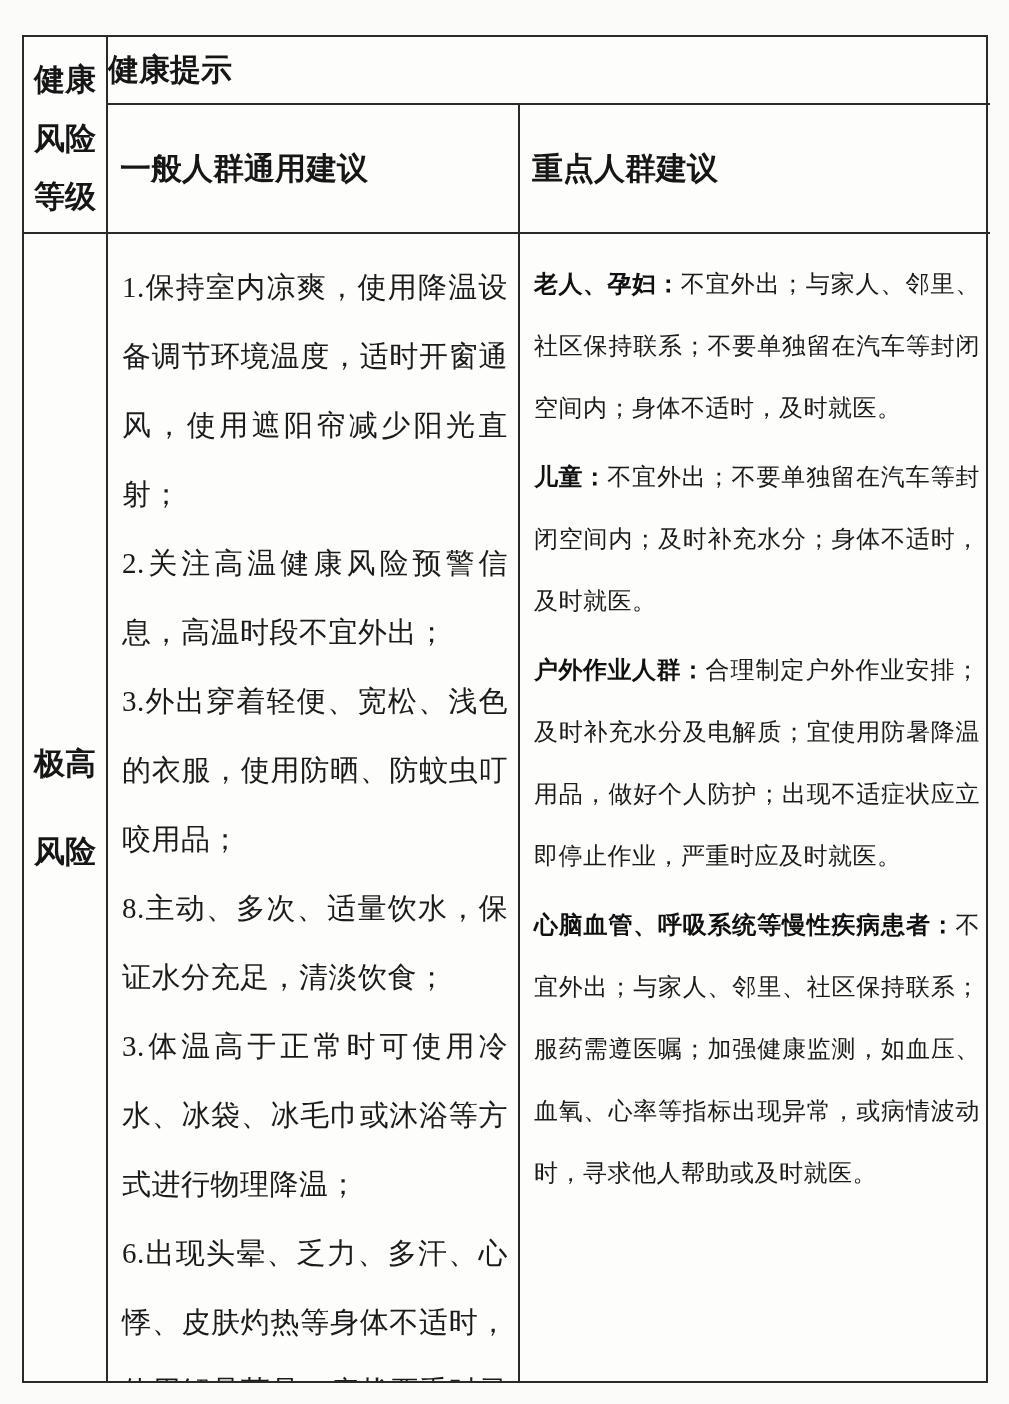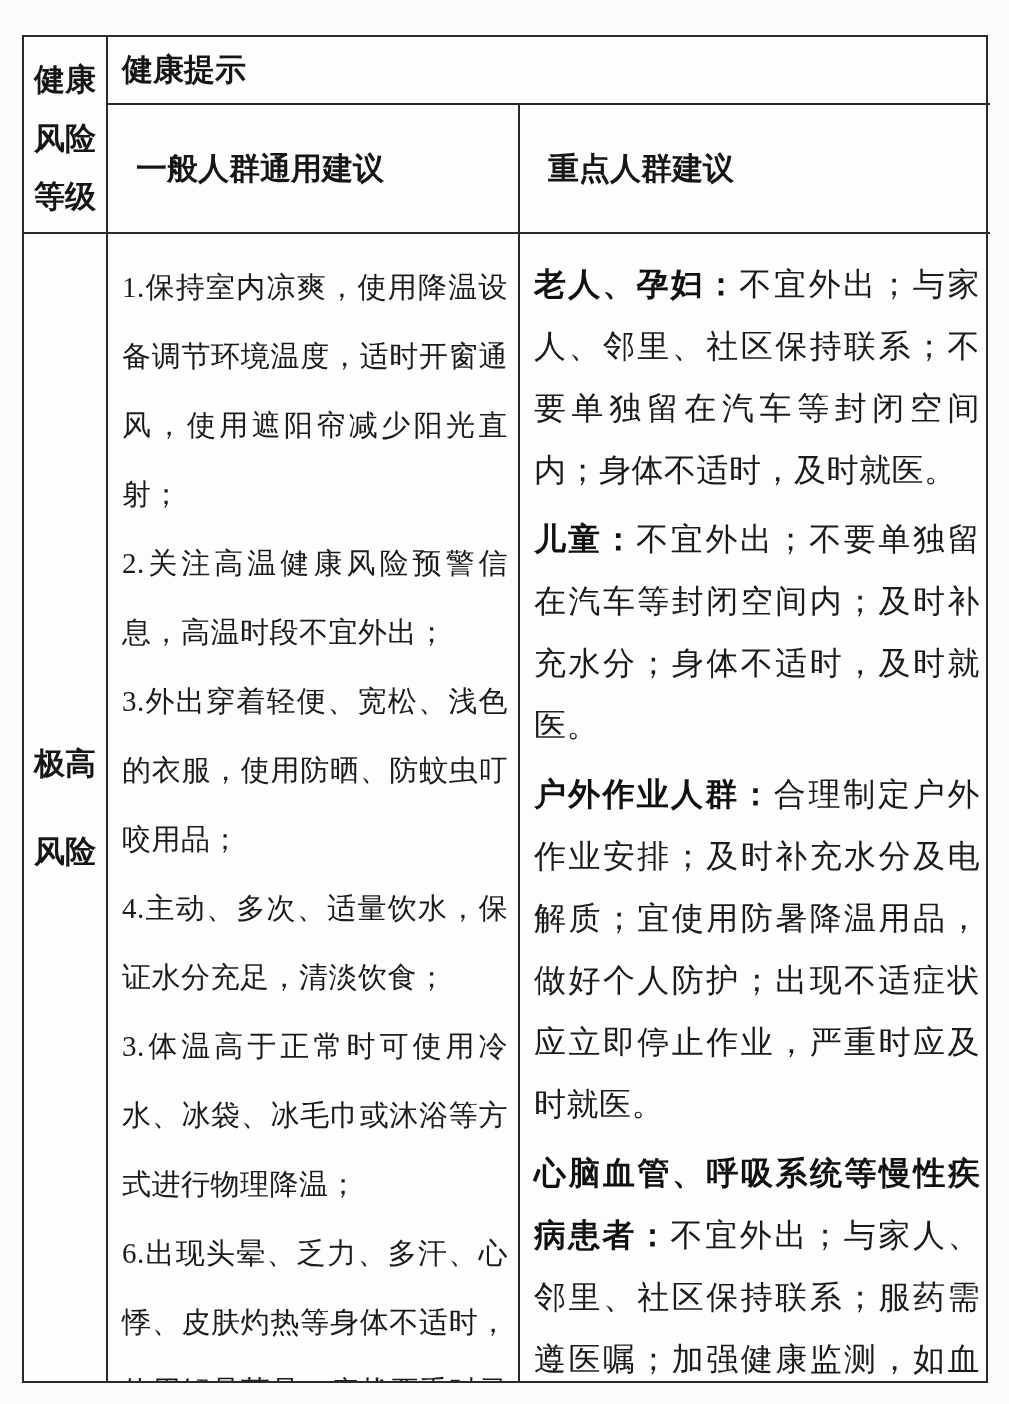--- a/index.html
+++ b/index.html
@@ -49,27 +49,26 @@
     flex-direction: column;
     justify-content: space-between;
     align-items: center;
     padding: 22px 4px 14px 4px;
   }
   .tips-header {
     grid-column: 2 / 4;
     grid-row: 1;
     display: flex;
     align-items: center;
-    padding-left: 14px;
   }
   .col-header {
     grid-row: 2;
     display: flex;
     align-items: center;
-    padding-left: 28px;
+    padding-left: 12px;
   }
   .col-header.general { grid-column: 2; }
   .col-header.key { grid-column: 3; }
 
   .risk-value {
     grid-column: 1;
     grid-row: 3;
     display: flex;
     flex-direction: column;
     justify-content: center;
@@ -92,21 +91,21 @@
   .general-body p {
     margin: 0;
     font-size: 29px;
     line-height: 69px;
     text-align: justify;
     text-align-last: left;
     letter-spacing: 0.5px;
   }
   .key-body p {
     margin: 0 0 7px 0;
-    font-size: 32px;
+    font-size: 24px;
     line-height: 62px;
     text-align: justify;
     text-align-last: left;
     letter-spacing: 0.5px;
   }
   .key-body p:last-child { margin-bottom: 0; }
   .key-body strong {
     font-weight: bold;
     color: #111;
     letter-spacing: 0;
@@ -142,21 +141,21 @@
     </div>
 
     <div class="cell body-cell general-body b-r">
 
         <p>1.保持室内凉爽，使用降温设备调节环境温度，适时开窗通风，使用遮阳帘减少阳光直射；</p>
 
         <p>2.关注高温健康风险预警信息，高温时段不宜外出；</p>
 
         <p>3.外出穿着轻便、宽松、浅色的衣服，使用防晒、防蚊虫叮咬用品；</p>
 
-        <p>4.主动、多次、适量饮水，保证水分充足，清淡饮食；</p>
+        <p>8.主动、多次、适量饮水，保证水分充足，清淡饮食；</p>
 
         <p>3.体温高于正常时可使用冷水、冰袋、冰毛巾或沐浴等方式进行物理降温；</p>
 
         <p>6.出现头晕、乏力、多汗、心悸、皮肤灼热等身体不适时，使用解暑药品，症状严重时寻求他人帮助或及时就医。</p>
       </div>
 
     <div class="cell body-cell key-body">
 
         <p><strong>老人、孕妇：</strong><span>不宜外出；与家人、邻里、社区保持联系；不要单独留在汽车等封闭空间内；身体不适时，及时就医。</span></p>
 

